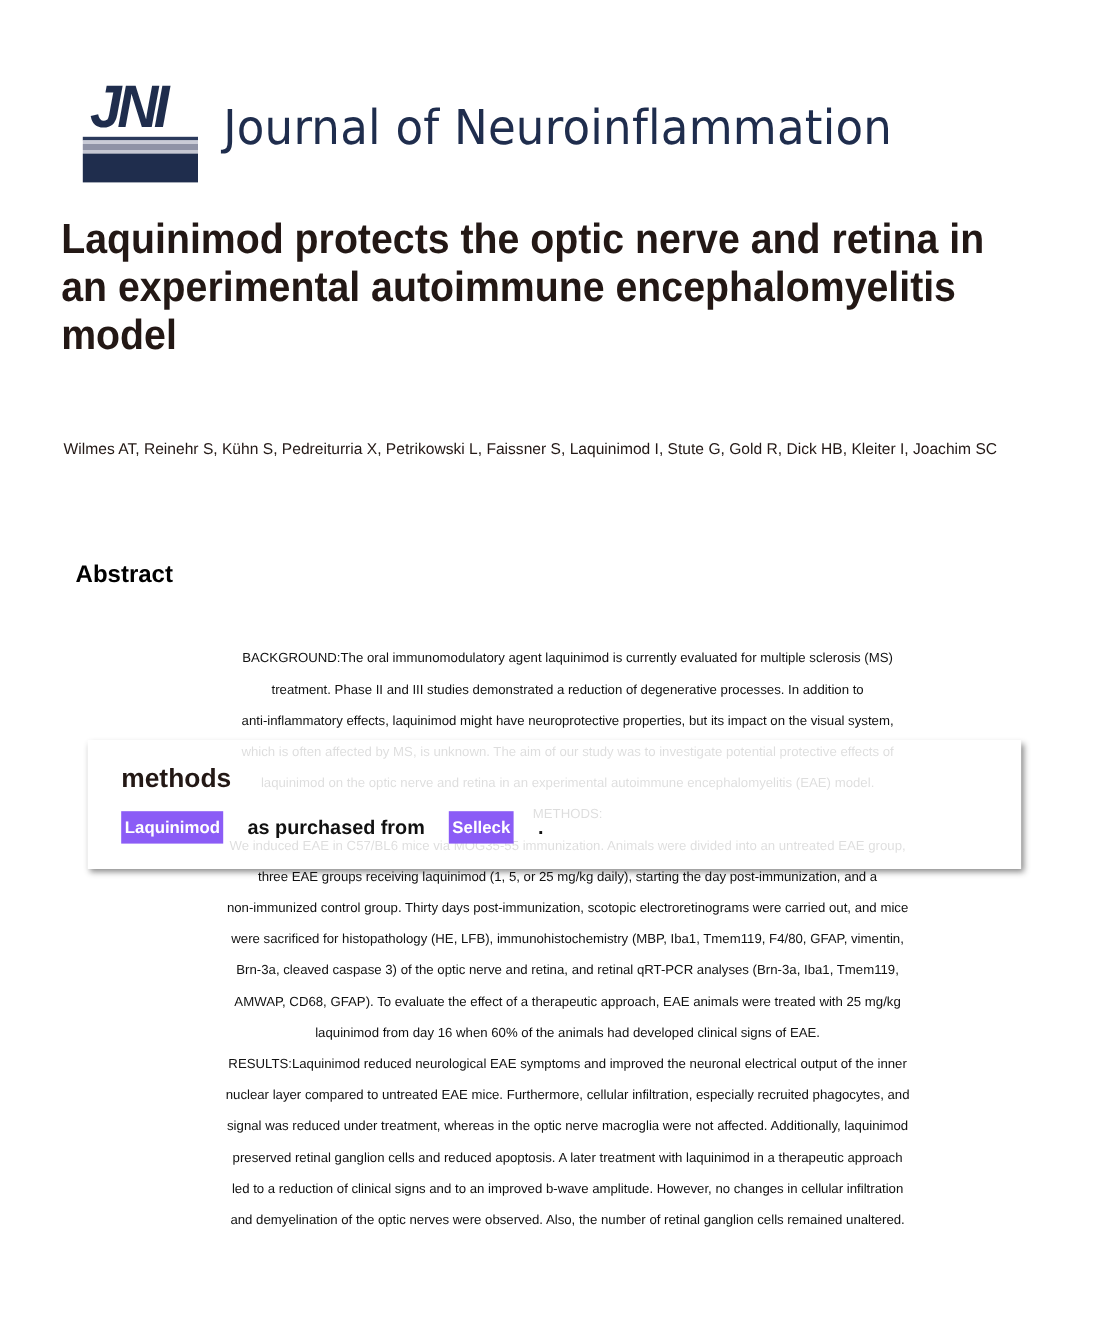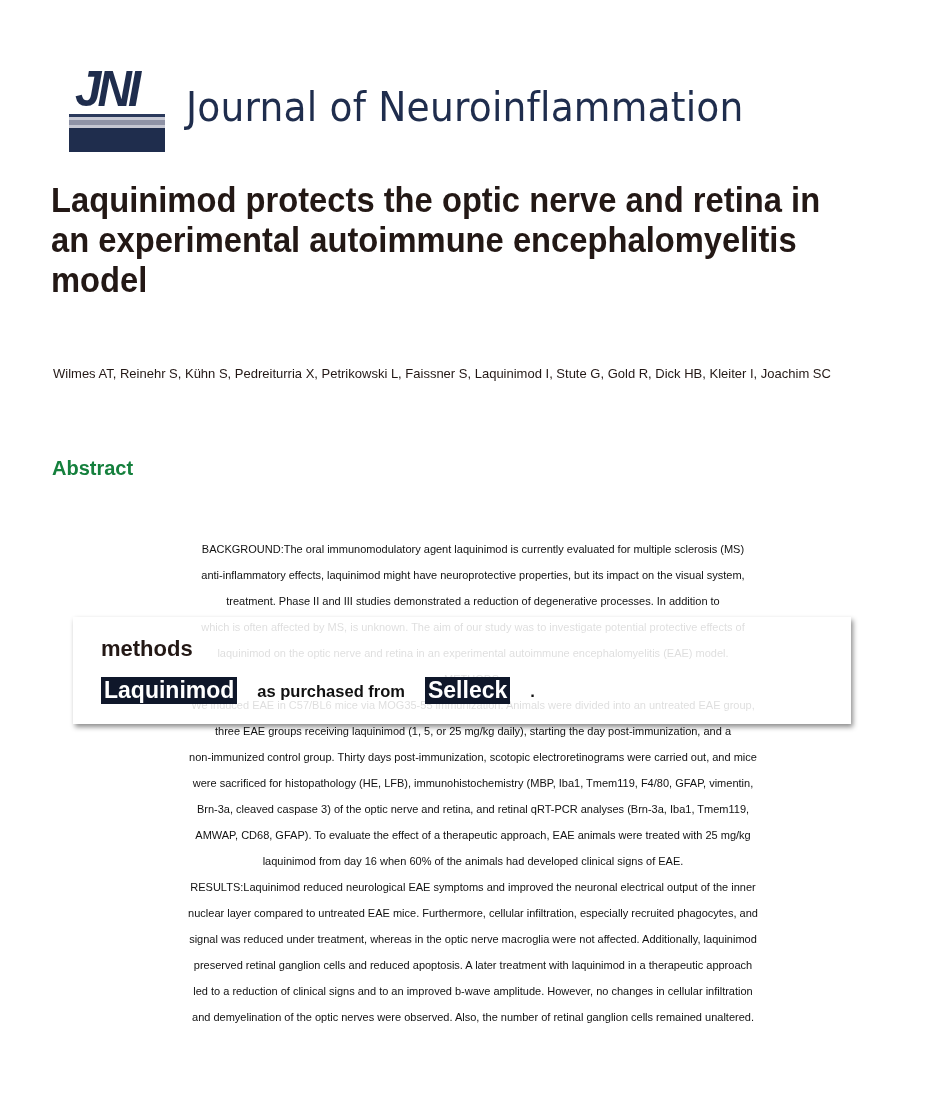--- a/index.html
+++ b/index.html
@@ -10,28 +10,28 @@
       font-weight: bold; font-style: italic; font-size: 50px; line-height: 50px; letter-spacing: -4px;
       color: #1f2d4d; transform: scaleX(0.95); transform-origin: left top; }
     .logo-bars { position: absolute; left: 0; top: 50px; width: 96px; }
     .logo-bars div { height: 4px; }
     .journal-name { position: absolute; left: 186px; top: 82px; font-family: "DejaVu Sans", sans-serif;
       font-size: 40px; line-height: 50px; color: #1f2d4d; letter-spacing: 0.2px; transform: scaleX(0.94); transform-origin: left top; white-space: nowrap; }
     .title { position: absolute; left: 51px; top: 180px; width: 840px; margin: 0;
       font-family: "Liberation Sans", sans-serif; font-weight: bold; font-size: 35px; line-height: 40px;
       color: #231815; transform: scaleX(0.935); transform-origin: left top; }
     .authors { position: absolute; left: 53px; top: 366px; font-size: 13px; line-height: 16px; color: #231815; white-space: nowrap; }
-    .abstract-heading { position: absolute; left: 52px; top: 456px; margin: 0; font-size: 20px; font-weight: bold; line-height: 24px; color: #15803d; }
+    .abstract-heading { position: absolute; left: 52px; top: 456px; margin: 11px; font-size: 20px; font-weight: bold; line-height: 24px; color: #000000; }
     .abstract-body { position: absolute; left: 53px; top: 536px; width: 840px; font-size: 11px; line-height: 26px; color: #111111; text-align: center; }
     .abstract-body p { margin: 0; white-space: nowrap; }
     .popup { position: absolute; left: 73px; top: 617px; width: 778px; height: 107px;
       background: rgba(255,255,255,0.86); box-shadow: 2px 3px 5px rgba(0,0,0,0.45); }
     .popup-heading { position: absolute; left: 28px; top: 19px; font-size: 22px; font-weight: bold; color: #231815; line-height: 26px; text-align: right; }
     .popup-line { position: absolute; left: 28px; top: 58px; white-space: nowrap; font-weight: bold; font-size: 16.5px; color: #111; line-height: 28px; }
-    .badge { display: inline-block; background: #0f172a; color: #ffffff; font-size: 23px; line-height: 27px; padding: 0 3px; vertical-align: middle; }
+    .badge { display: inline-block; background: #8b5cf6; color: #ffffff; font-size: 14px; line-height: 27px; padding: 0 3px; vertical-align: middle; }
     .popup-line .plain { vertical-align: middle; margin: 0 20px; }
   </style>
 </head>
 <body>
 
 <div class="logo">
   <div class="logo-letters">JNI</div>
   <div class="logo-bars">
     <div style="background:#2b3a5c;height:3px"></div>
     <div style="background:#c9cbd6;height:3px"></div>
@@ -43,22 +43,22 @@
 <div class="journal-name">Journal of Neuroinflammation</div>
 
 <h1 class="title">Laquinimod protects the optic nerve and retina in an experimental autoimmune encephalomyelitis model</h1>
 
 <div class="authors">Wilmes AT, Reinehr S, Kühn S, Pedreiturria X, Petrikowski L, Faissner S, Laquinimod I, Stute G, Gold R, Dick HB, Kleiter I, Joachim SC</div>
 
 <h2 class="abstract-heading">Abstract</h2>
 
 <div class="abstract-body">
   <p>BACKGROUND:The oral immunomodulatory agent laquinimod is currently evaluated for multiple sclerosis (MS)</p>
+  <p>treatment. Phase II and III studies demonstrated a reduction of degenerative processes. In addition to</p>
   <p>anti-inflammatory effects, laquinimod might have neuroprotective properties, but its impact on the visual system,</p>
-  <p>treatment. Phase II and III studies demonstrated a reduction of degenerative processes. In addition to</p>
   <p>which is often affected by MS, is unknown. The aim of our study was to investigate potential protective effects of</p>
   <p>laquinimod on the optic nerve and retina in an experimental autoimmune encephalomyelitis (EAE) model.</p>
   <p>METHODS:</p>
   <p>We induced EAE in C57/BL6 mice via MOG35-55 immunization. Animals were divided into an untreated EAE group,</p>
   <p>three EAE groups receiving laquinimod (1, 5, or 25 mg/kg daily), starting the day post-immunization, and a</p>
   <p>non-immunized control group. Thirty days post-immunization, scotopic electroretinograms were carried out, and mice</p>
   <p>were sacrificed for histopathology (HE, LFB), immunohistochemistry (MBP, Iba1, Tmem119, F4/80, GFAP, vimentin,</p>
   <p>Brn-3a, cleaved caspase 3) of the optic nerve and retina, and retinal qRT-PCR analyses (Brn-3a, Iba1, Tmem119,</p>
   <p>AMWAP, CD68, GFAP). To evaluate the effect of a therapeutic approach, EAE animals were treated with 25 mg/kg</p>
   <p>laquinimod from day 16 when 60% of the animals had developed clinical signs of EAE.</p>

